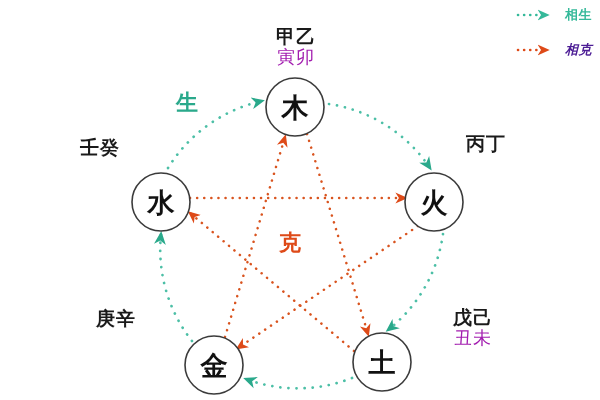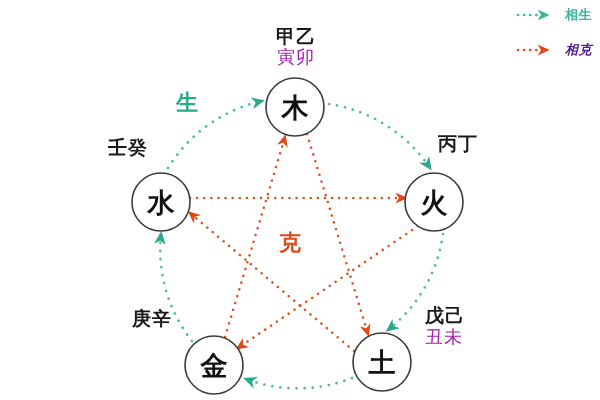--- a/index.html
+++ b/index.html
@@ -160,34 +160,34 @@
         <text class="el-char" x="161" y="202" text-anchor="middle" dominant-baseline="central">水</text>
       </g>
     </g>
   </svg>
 
   <div class="node-label" style="left:248px; top:16px; width:96px;margin-top:10px;">
     <div class="stem">甲乙</div>
     <div class="branch">寅卯</div>
   </div>
 
-  <div class="node-label" style="left:438px; top:133px; width:96px; text-align:left;">
+  <div class="node-label" style="left:466px; top:133px; width:96px; text-align:left;">
     <div class="stem">丙丁</div>
   </div>
 
-  <div class="node-label" style="left:425px; top:307px; width:96px; text-align:left;font-family:Liberation Mono, monospace;">
+  <div class="node-label" style="left:425px; top:307px; width:96px; text-align:center;">
     <div class="stem">戊己</div>
     <div class="branch">丑未</div>
   </div>
 
-  <div class="node-label" style="left:104px; top:308px; width:96px; text-align:center;">
+  <div class="node-label" style="left:96px; top:308px; width:96px; text-align:left;">
     <div class="stem">庚辛</div>
   </div>
 
-  <div class="node-label" style="left:52px; top:137px; width:96px; text-align:right;">
+  <div class="node-label" style="left:52px; top:137px; width:96px; ">
     <div class="stem">壬癸</div>
   </div>
 
   <div class="sheng-word">生</div>
   <div class="center-word">克</div>
 
   <div class="legend">
     <div class="legend-row legend-sheng">
       <svg width="44" height="12">
         <line x1="2" y1="6" x2="31" y2="6" stroke="#35b99a" stroke-width="2.6" stroke-linecap="round" stroke-dasharray="0.1 6" marker-end="url(#arrow-legend-sheng)"></line>

